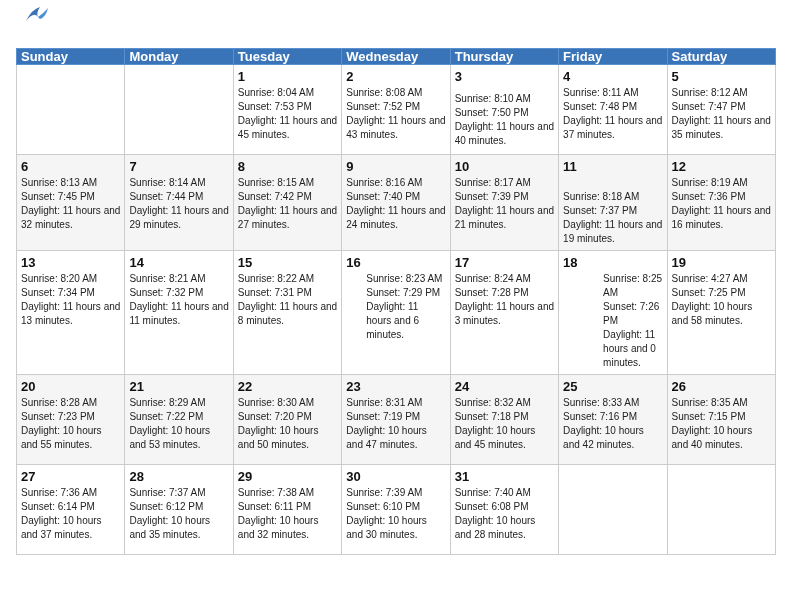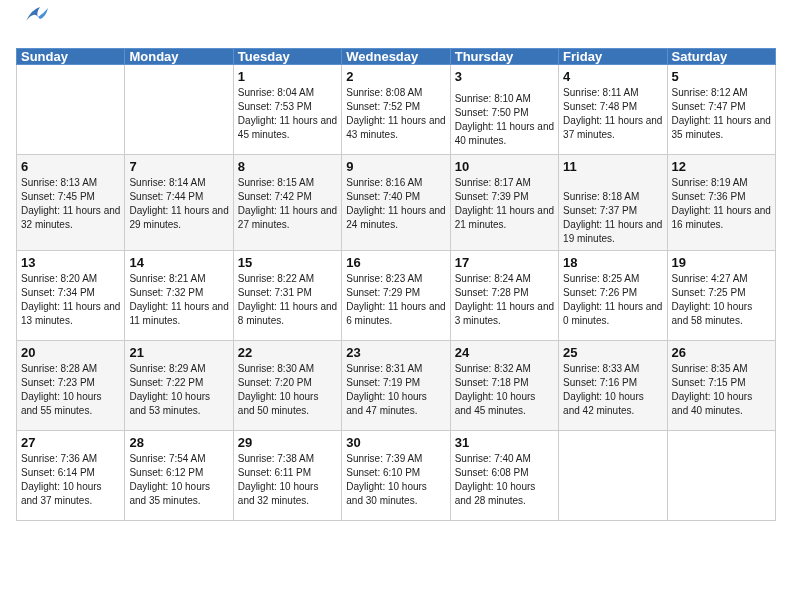--- a/index.html
+++ b/index.html
@@ -211,33 +211,33 @@
 Daylight: 11 hours and 11 minutes.</div>
         </td>
         <td>
           <span class="day-number">15</span>
           <div class="day-info" style="white-space: pre-line;">Sunrise: 8:22 AM
 Sunset: 7:31 PM
 Daylight: 11 hours and 8 minutes.</div>
         </td>
         <td>
           <span class="day-number">16</span>
-          <div class="day-info" style="white-space: pre-line;">Sunrise: 8:23 AM
+          <div class="day-info" style="white-space: pre-line; margin-left: 20px;">Sunrise: 8:23 AM
 Sunset: 7:29 PM
 Daylight: 11 hours and 6 minutes.</div>
         </td>
         <td>
           <span class="day-number">17</span>
           <div class="day-info" style="white-space: pre-line;">Sunrise: 8:24 AM
 Sunset: 7:28 PM
 Daylight: 11 hours and 3 minutes.</div>
         </td>
         <td>
           <span class="day-number">18</span>
-          <div class="day-info" style="white-space: pre-line;">Sunrise: 8:25 AM
+          <div class="day-info" style="white-space: pre-line; margin-left: 40px;">Sunrise: 8:25 AM
 Sunset: 7:26 PM
 Daylight: 11 hours and 0 minutes.</div>
         </td>
         <td>
           <span class="day-number">19</span>
           <div class="day-info" style="white-space: pre-line;">Sunrise: 4:27 AM
 Sunset: 7:25 PM
 Daylight: 10 hours and 58 minutes.</div>
         </td>
       </tr>
@@ -287,21 +287,21 @@
       </tr>
       <tr>
         <td>
           <span class="day-number">27</span>
           <div class="day-info" style="white-space: pre-line;">Sunrise: 7:36 AM
 Sunset: 6:14 PM
 Daylight: 10 hours and 37 minutes.</div>
         </td>
         <td>
           <span class="day-number">28</span>
-          <div class="day-info" style="white-space: pre-line;">Sunrise: 7:54 AM
+          <div class="day-info" style="white-space: pre-line;">Sunrise: 7:37 AM
 Sunset: 6:12 PM
 Daylight: 10 hours and 35 minutes.</div>
         </td>
         <td>
           <span class="day-number">29</span>
           <div class="day-info" style="white-space: pre-line;">Sunrise: 7:38 AM
 Sunset: 6:11 PM
 Daylight: 10 hours and 32 minutes.</div>
         </td>
         <td>

